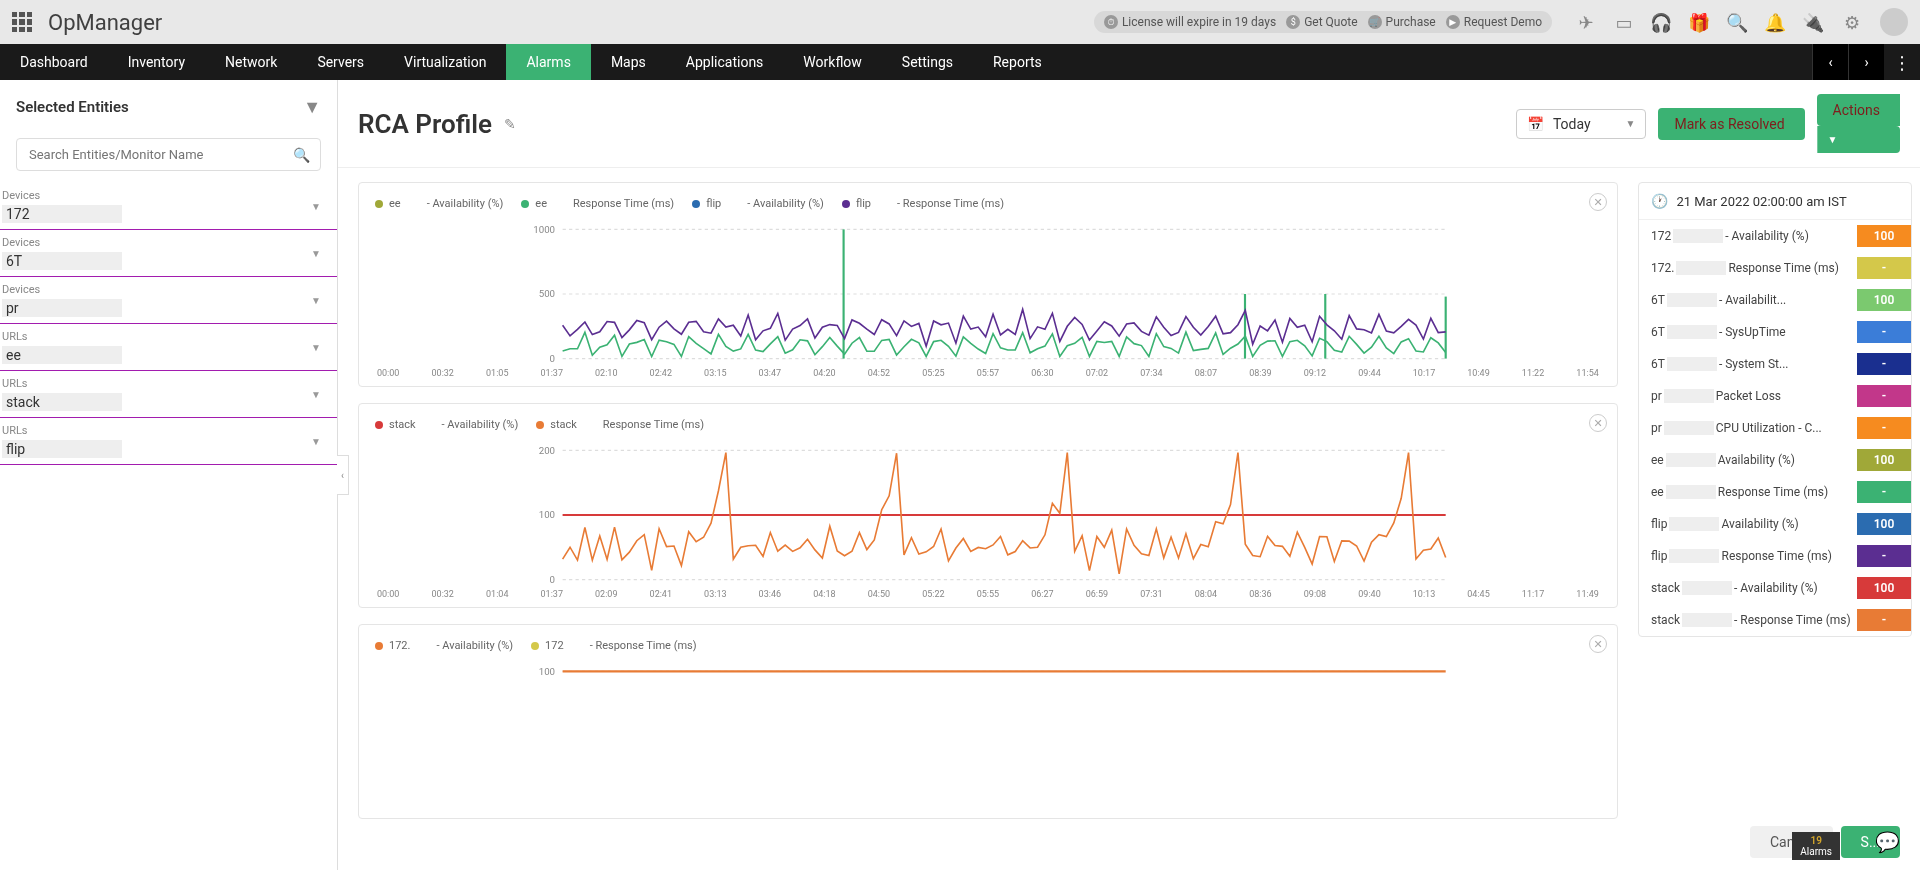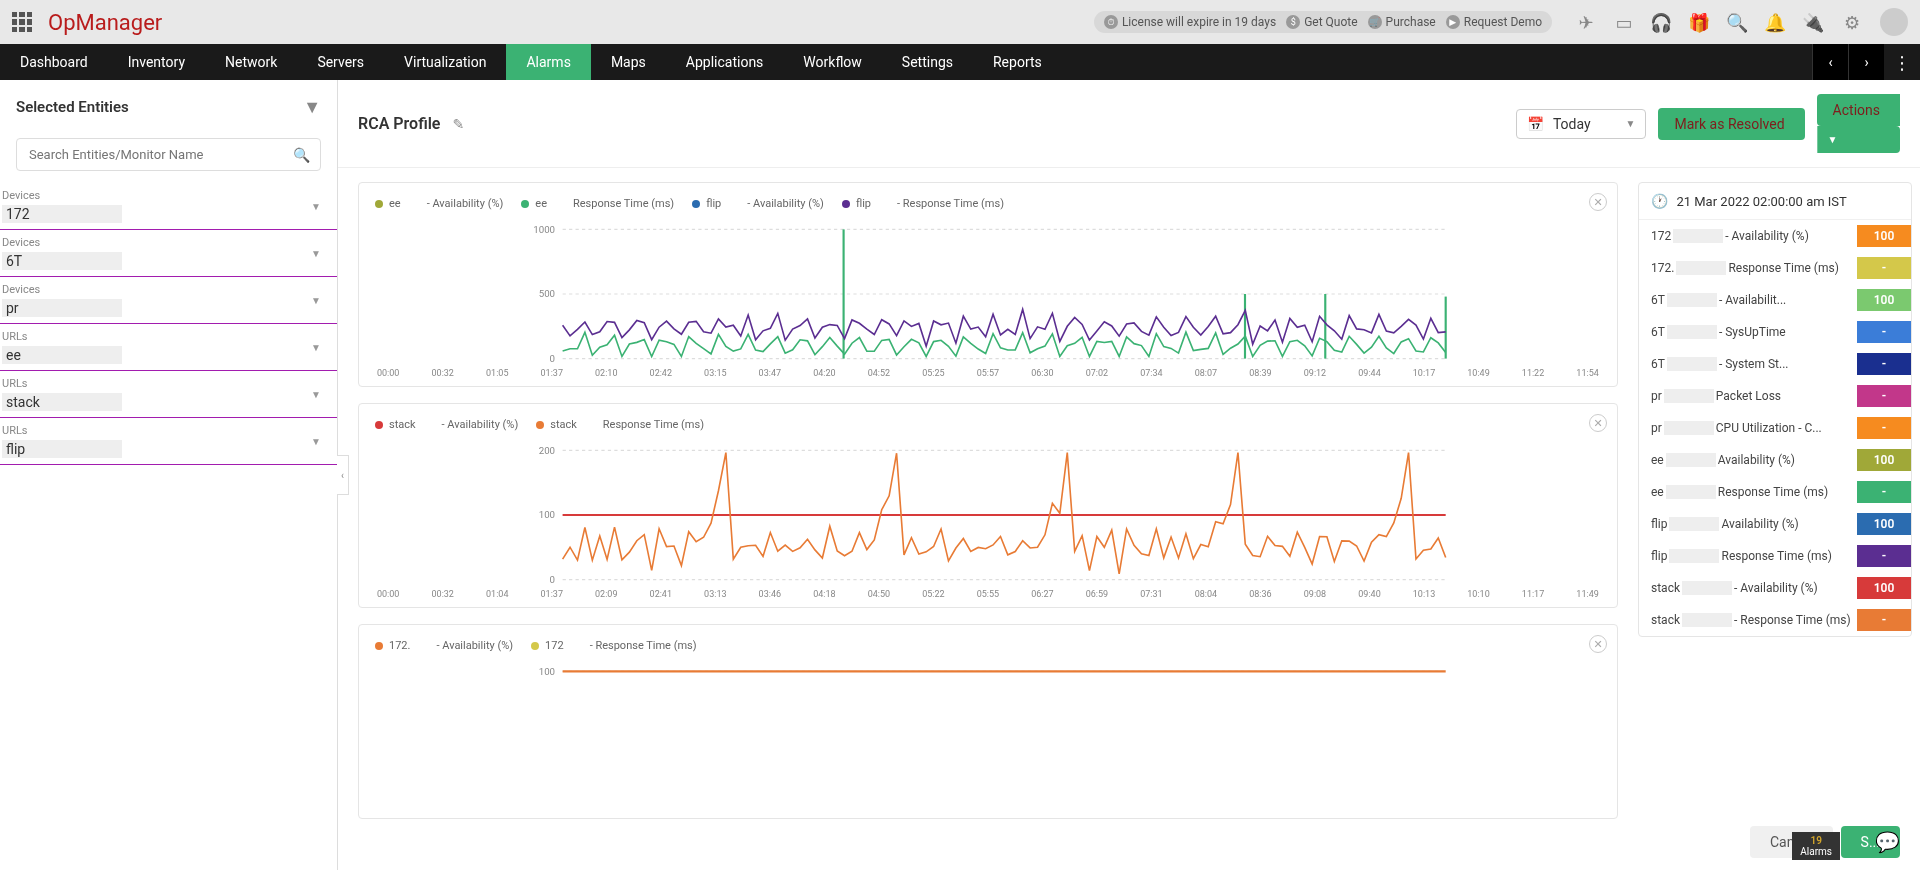--- a/index.html
+++ b/index.html
@@ -2,21 +2,21 @@
 <html><head>
 <meta charset="utf-8">
 <style>
 * { margin: 0; padding: 0; box-sizing: border-box; font-family: -apple-system, BlinkMacSystemFont, "Segoe UI", Roboto, sans-serif; }
 body { background: #f5f5f5; overflow: hidden; width: 1920px; height: 870px; }
 
 
 .top-header { height: 44px; background: #e8e8e8; display: flex; align-items: center; padding: 0 12px; gap: 8px; }
 .apps-icon { width: 20px; height: 20px; display: grid; grid-template-columns: repeat(3,1fr); grid-template-rows: repeat(3,1fr); gap: 2px; cursor: pointer; }
 .apps-icon span { background: #555; }
-.brand { font-size: 22px; color: #b91c1c; font-weight: 400; margin-left: 8px; }
+.brand { font-size: 22px; color: #404040; font-weight: 400; margin-left: 8px; }
 .header-spacer { flex: 1; }
 .pill-group { display: flex; align-items: center; background: #d8d8d8; border-radius: 14px; padding: 4px 10px; gap: 10px; }
 .pill-item { display: flex; align-items: center; gap: 4px; font-size: 12px; color: #555; cursor: pointer; }
 .pill-icon { width: 14px; height: 14px; border-radius: 50%; background: #999; display: flex; align-items: center; justify-content: center; font-size: 9px; color: #fff; }
 .header-icons { display: flex; align-items: center; gap: 18px; margin-left: 16px; }
 .header-icon { width: 20px; height: 20px; color: #888; cursor: pointer; display: flex; align-items: center; justify-content: center; font-size: 18px; }
 .avatar { width: 28px; height: 28px; border-radius: 50%; background: #ccc; }
 
 
 .main-nav { height: 36px; background: #1a1a1a; display: flex; align-items: stretch; }
@@ -40,21 +40,21 @@
 .entity-item { padding: 6px 2px; border-bottom: 1px solid #a21caf; position: relative; }
 .entity-type { font-size: 11px; color: #888; margin-bottom: 2px; }
 .entity-name { font-size: 14px; color: #333; background: #eee; display: inline-block; padding: 1px 4px; min-width: 120px; }
 .entity-chevron { position: absolute; right: 16px; top: 50%; transform: translateY(-50%); color: #999; font-size: 10px; }
 .collapse-handle { position: absolute; right: -12px; top: 50%; transform: translateY(-50%); width: 12px; height: 40px; background: #fff; border: 1px solid #ddd; border-left: none; display: flex; align-items: center; justify-content: center; cursor: pointer; font-size: 10px; color: #888; }
 .add-entities { height: 38px; background: #3bb273; color: #fff; display: flex; align-items: center; justify-content: center; font-size: 14px; cursor: pointer; }
 
 
 .main-panel { flex: 1; display: flex; flex-direction: column; background: #fff; }
 .main-header { padding: 14px 20px; display: flex; align-items: center; gap: 12px; border-bottom: 1px solid #eee; }
-.page-title { font-size: 16px; font-weight: 600; color: #333; }
+.page-title { font-size: 26px; font-weight: 600; color: #333; }
 .edit-icon { color: #888; cursor: pointer; font-size: 14px; }
 .main-header-spacer { flex: 1; }
 .date-picker { display: flex; align-items: center; gap: 8px; border: 1px solid #ccc; border-radius: 4px; padding: 6px 10px; cursor: pointer; min-width: 130px; }
 .date-picker .cal-icon { color: #888; font-size: 14px; }
 .date-picker .date-text { font-size: 14px; color: #333; flex: 1; }
 .date-picker .chev { color: #888; font-size: 10px; }
 .btn { padding: 8px 20px; border-radius: 4px; font-size: 14px; cursor: pointer; border: none; }
 .btn-green { background: #3bb273; color: #7f1d1d; padding-left: 16px; }
 .btn-actions { display: flex; flex-direction: column; }
 .btn-actions .btn-main { border-radius: 4px 0 0 4px; }
@@ -309,21 +309,21 @@
               <span>05:22</span>
               <span>05:55</span>
               <span>06:27</span>
               <span>06:59</span>
               <span>07:31</span>
               <span>08:04</span>
               <span>08:36</span>
               <span>09:08</span>
               <span>09:40</span>
               <span>10:13</span>
-              <span>10:10</span>
+              <span>04:45</span>
               <span>11:17</span>
               <span>11:49</span>
             </div>
           </div>
           <div class="chart-card">
             <div class="chart-close">✕</div>
             <div class="chart-legend">
               <div class="legend-item">
                 <span class="legend-dot" style="background:#e87b35"></span>
                 <span>172.</span>

